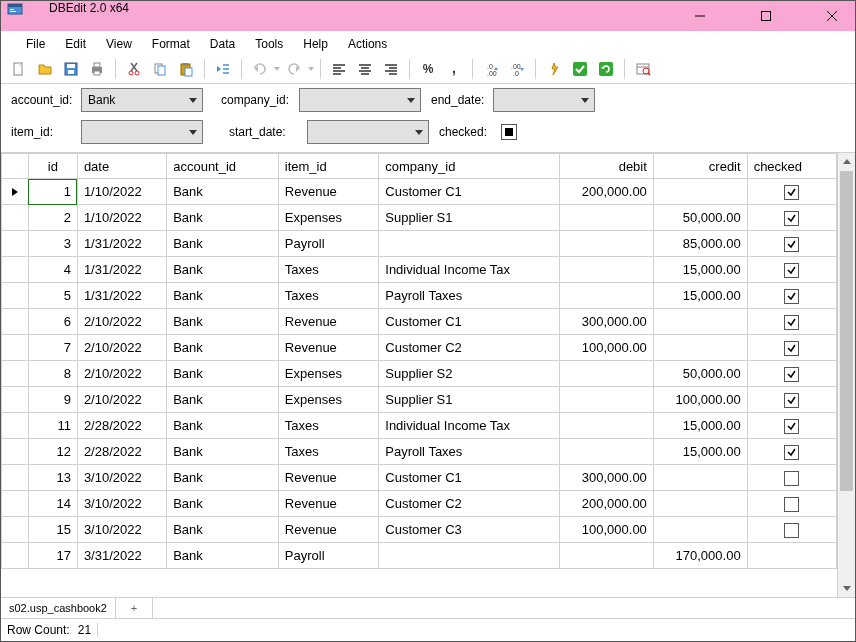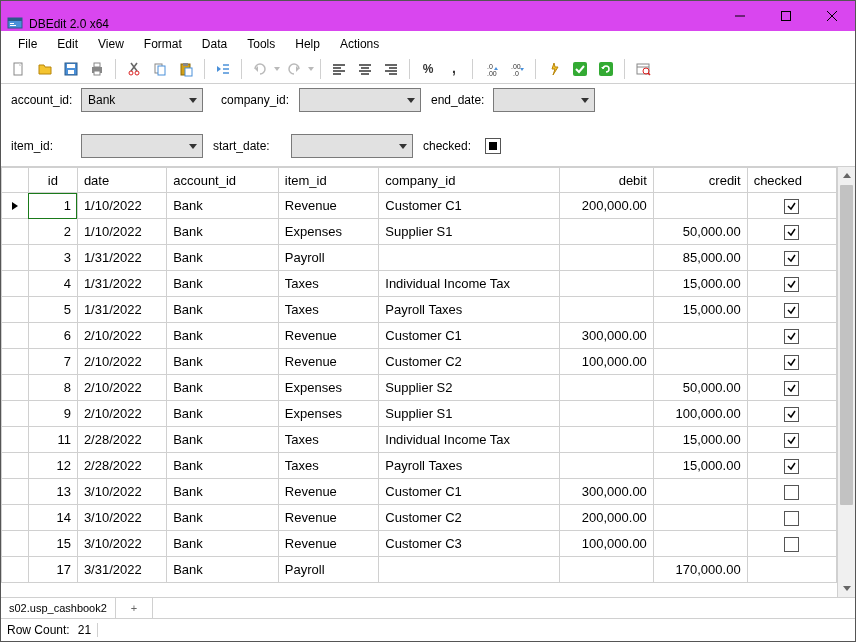--- a/index.html
+++ b/index.html
@@ -6,38 +6,38 @@
     margin: 0; padding: 0;
     width: 856px; height: 642px;
     font-family: "Segoe UI", Tahoma, sans-serif;
     font-size: 12px;
     background: #fff;
     color: #000;
     overflow: hidden;
   }
   .window { border: 1px solid #555; width: 854px; height: 640px; display: flex; flex-direction: column; }
   
-  .titlebar { height: 30px; display: flex; align-items: flex-end; background: #d946ef; }
+  .titlebar { height: 30px; display: flex; align-items: flex-start; background: #f9a8d4; gap: 20px; }
   .titlebar .appicon { width: 16px; height: 16px; margin: 0 6px; }
   .titlebar .title { font-size: 12px; flex: 0 0 auto; }
   .titlebar .spacer { flex: 1; }
   .winbtn { width: 46px; height: 30px; display: flex; align-items: center; justify-content: center; }
   .winbtn svg { width: 10px; height: 10px; }
   
-  .menubar { height: 22px; padding: 2px 0 0 8px; display: flex; gap: 2px; align-items: center; font-size: 12px; }
+  .menubar { height: 22px; padding: 2px 0 0 16px; display: flex; gap: 2px; align-items: center; font-size: 12px; }
   .menuitem { padding: 3px 9px; border-radius: 2px; }
   
   .toolbar { height: 28px; border-bottom: 1px solid #d0d0d0; display: flex; align-items: center; padding: 0 6px; gap: 2px; }
   .tbtn { width: 22px; height: 22px; display: flex; align-items: center; justify-content: center; border: 1px solid transparent; border-radius: 2px; }
   .tbtn svg { width: 16px; height: 16px; }
   .tsep { width: 1px; height: 20px; background: #d0d0d0; margin: 0 4px; }
   .tdrop { width: 6px; display:flex; align-items:center; }
   .tdrop svg { width:6px; height:4px; }
   
-  .filterbars { padding: 4px 10px 8px 10px; border-bottom: 1px solid #d0d0d0; display: flex; flex-direction: column; gap: 22px; font-size: 12px; }
+  .filterbars { padding: 4px 10px 8px 10px; border-bottom: 1px solid #d0d0d0; display: flex; flex-direction: column; gap: 8px; font-size: 12px; }
   .filterrow { display: flex; align-items: center; gap: 6px; }
   .flabel { text-align: left; min-width: 64px; }
   .fcombo { height: 22px; border: 1px solid #7a7a7a; background: #e1e1e1; display: flex; align-items: center; width: 120px; position: relative; }
   .fcombo .fval { padding-left: 6px; flex: 1; font-size: 12px; }
   .fcombo .farrow { width: 18px; height: 100%; display: flex; align-items: center; justify-content: center; }
   .fcheck { width: 14px; height: 14px; border: 1px solid #555; display: inline-flex; align-items: center; justify-content: center; background: #fff; }
   .fcheck .inner { width: 8px; height: 8px; background: #000; }
   
   .gridwrap { flex: 1; display: flex; overflow: hidden; position: relative; }
   .grid { flex: 1; overflow: hidden; }
@@ -314,21 +314,21 @@
     <div class="filterrow">
       <span class="flabel">item_id:</span>
       <div class="fcombo" style="width:120px">
         <span class="fval"></span>
         <span class="farrow">
             <svg width="8" height="5" viewBox="0 0 8 5">
               <path d="M0 0 L8 0 L4 5 Z" fill="#333"></path>
             </svg>
           </span>
       </div>
-      <span class="flabel" style="min-width:72px;margin-left:4px">start_date:</span>
+      <span class="flabel" style="min-width:72px;margin-left:20px">start_date:</span>
       <div class="fcombo" style="width:120px">
         <span class="fval"></span>
         <span class="farrow">
             <svg width="8" height="5" viewBox="0 0 8 5">
               <path d="M0 0 L8 0 L4 5 Z" fill="#333"></path>
             </svg>
           </span>
       </div>
       <span class="flabel" style="min-width:56px;margin-left:4px">checked:</span>
       <span class="fcheck">

